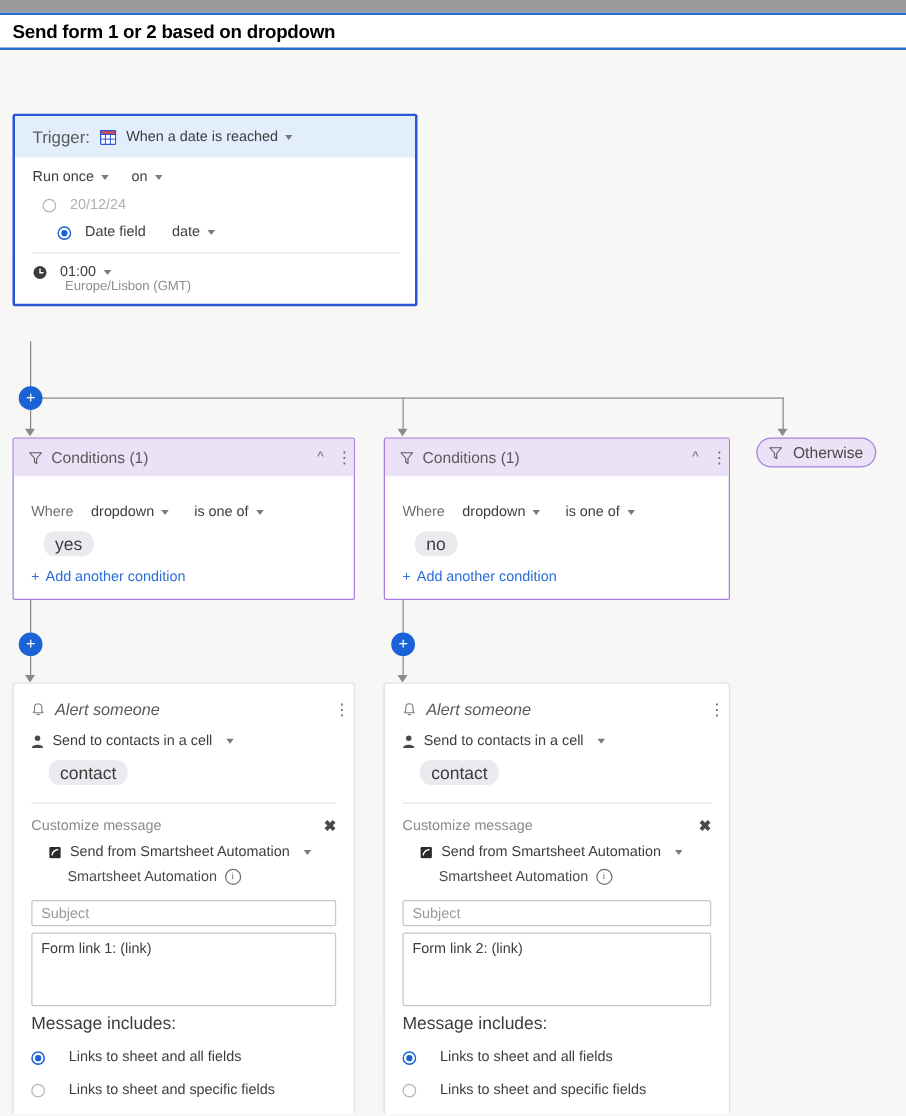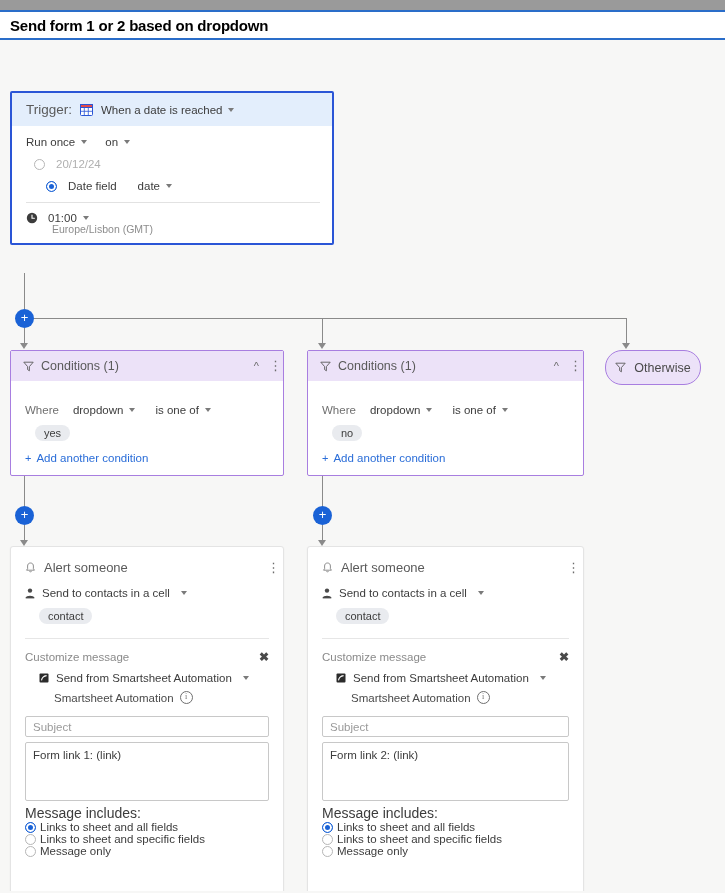--- a/index.html
+++ b/index.html
@@ -162,21 +162,21 @@
   }
   .cond-body { padding: 23px 12px 11px 14px; }
   .cond-row { display: flex; align-items: center; gap: 8px; font-size: 11.5px; color: #3c3c3c; }
   .cond-row .lbl { color: #6f6f6f; }
   .pill {
     display: inline-block;
     margin: 9px 0 0 10px;
     padding: 2px 9px;
     background: #e9ebef;
     border-radius: 9px;
-    font-size: 11px;
+    font-size: 14px;
     color: #3c3c3c;
   }
   .addcond {
     margin-top: 11px;
     color: #2a6dd8;
     font-size: 11.5px;
     display: flex;
     align-items: center;
     gap: 5px;
     cursor: pointer;
@@ -205,21 +205,21 @@
     box-shadow: 0 1px 2px rgba(0,0,0,0.06);
     overflow: hidden;
   }
   .act-head {
     display: flex;
     align-items: center;
     padding: 13px 12px 10px 14px;
     font-size: 13px;
     color: #5a5a5a;
   }
-  .act-head .ttl { flex: 1; display: flex; gap: 8px; }
+  .act-head .ttl { flex: 1; display: flex; gap: 8px; font-style: italic; }
   .act-body { padding: 0 14px 10px 14px; }
   .send-row {
     display: flex;
     align-items: center;
     gap: 7px;
     font-size: 11.5px;
     color: #3c3c3c;
     margin-top: 2px;
   }
   .hr { height: 1px; background: #e6e6e6; margin: 14px 0 0 0; }
@@ -279,23 +279,23 @@
     font-family: "Liberation Sans", sans-serif;
     font-size: 11.5px;
     color: #3c3c3c;
     resize: none;
     background: #fff;
     outline: none;
     line-height: 1.35;
   }
   .mi-label { font-size: 14px; color: #3c3c3c; margin-top: 0; }
   .mi-opt {
-    display: flex; align-items: center; gap: 4px;
+    display: flex; align-items: center; gap: 19px;
     font-size: 11.5px; color: #3c3c3c;
-    margin-top: 0;
+    margin-top: 14px;
     cursor: pointer;
   }
   .icon-sm { display: inline-flex; align-items: center; }
 </style>
 </head>
 <body>
 
 <div class="topbar"></div>
 
 <div class="title-wrap">
@@ -449,21 +449,21 @@
         </span>
       </div>
       <div class="pill">no</div>
       <div class="addcond">
         <span class="p">+</span>
         <span>Add another condition</span>
       </div>
     </div>
   </div>
 
-  <div class="otherwise" style="left:605px; top:310px; width:96px; height:35px;border-radius:17px;">
+  <div class="otherwise" style="left:605px; top:310px; width:96px; height:24px;border-radius:17px;">
     <span class="icon-sm">
       <svg width="11" height="11" viewBox="0 0 11 11">
         <path d="M0.8 1.2 H10.2 L6.4 5.6 V9.8 L4.6 8.6 V5.6 Z" fill="none" stroke="#5a5a5a" stroke-width="0.9" stroke-linejoin="round"></path>
       </svg>
     </span>
     <span>Otherwise</span>
   </div>
 
   <div class="card act-card" style="left:10px; top:506px; width:274px; height:380px;">
     <div class="act-head">

